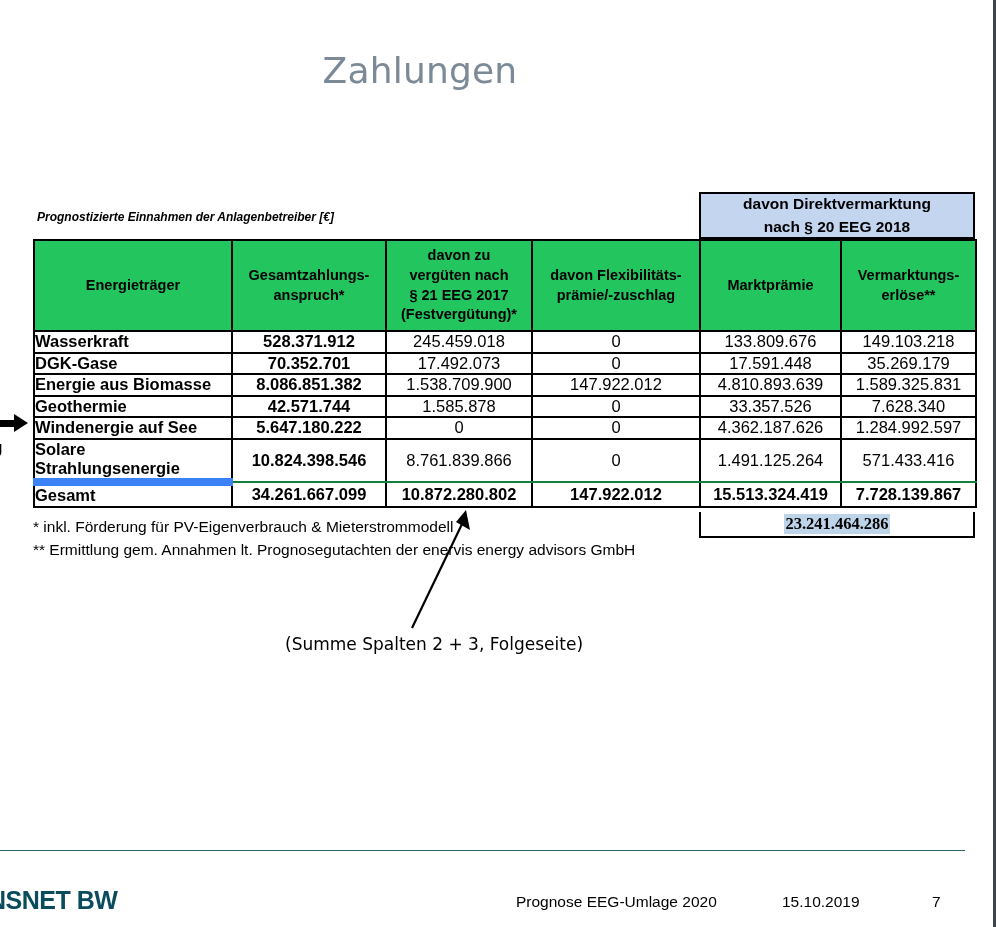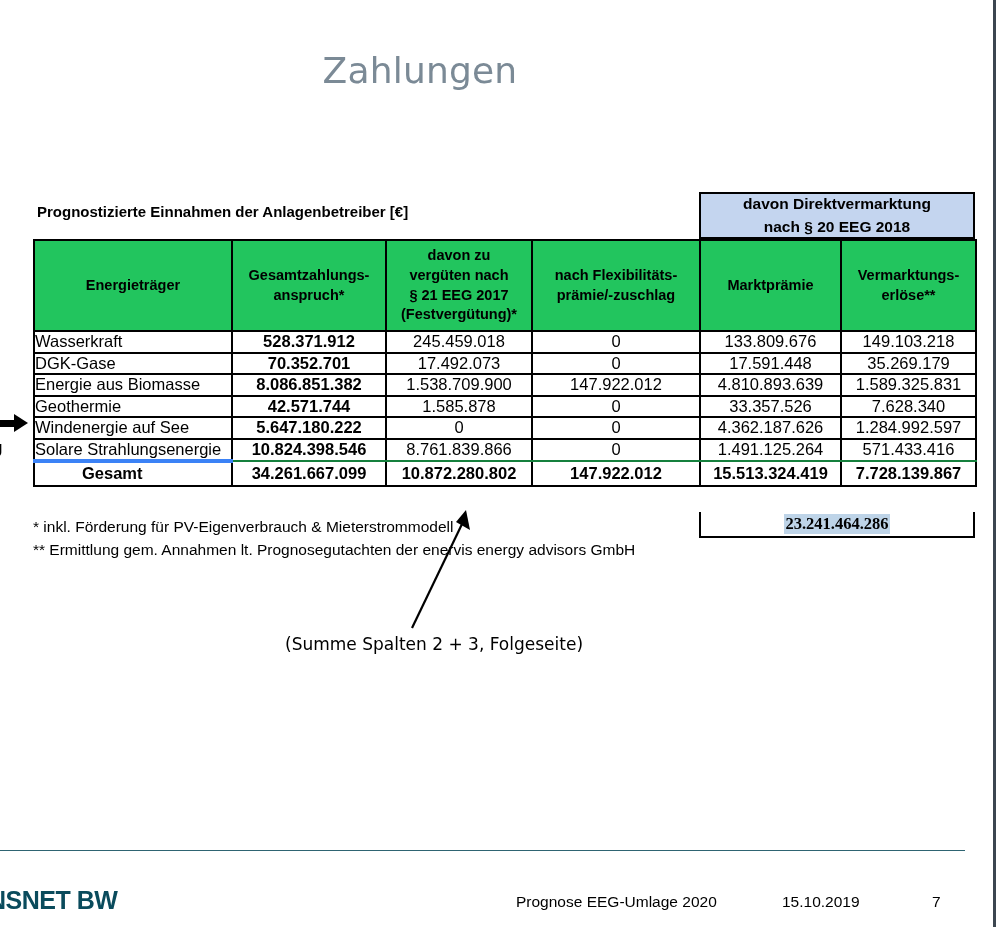--- a/index.html
+++ b/index.html
@@ -79,24 +79,25 @@
   .table-wrap {
     position: absolute;
     left: 33px;
     top: 190px;
     width: 942px;
   }
 
   .caption {
     position: absolute;
     left: 4px;
-    top: 13px;
-    font-size: 15px;
-    font-weight: bold;
-    white-space: nowrap;
+    top: 20px;
+    font-size: 12px;
+    font-weight: bold;
+    white-space: nowrap;
+    font-style: italic;
   }
 
   .spanbox {
     position: absolute;
     left: 666px;   
     top: 2px;
     width: 276px;  
     height: 47px;
     background: #c4d5ef;
     border: 2px solid #000;
@@ -136,40 +137,41 @@
     padding: 2px 3px;
   }
 
   td.rlabel {
     font-size: 16.5px;
     text-align: left;
     padding-left: 4px;
     height: 21.5px;
     border-top: none;
     border-bottom: none;
+    font-weight: bold;
   }
   td.num {
     font-size: 16.5px;
     text-align: center;
     padding-right: 6px;
     height: 21.5px;
     border-top: none;
     border-bottom: none;
   }
   td.num.bold { font-weight: bold; }
 
   tr.first-data td { border-top: 2px solid #000; }
   tr.last-data td  { border-bottom: 2px solid #15803d; }
 
   tr.total td {
     height: 25px;
     font-weight: bold;
     font-size: 16.5px;
   }
-  tr.total td.rlabel { border-top: 4px solid #3b82f6; border-bottom: 2px solid #000; padding-left: 47px; }
+  tr.total td.rlabel { border-top: 8px solid #3b82f6; border-bottom: 2px solid #000; }
   tr.total td.num { border-top: 2px solid #000; border-bottom: 2px solid #000; }
 
   
   .sumbox {
     position: absolute;
     left: 666px;
     top: 322px;
     width: 276px;
     height: 26px;
     border: 2px solid #000;
@@ -284,21 +286,21 @@
           <div>Gesamtzahlungs-</div>
           <div>anspruch*</div>
         </th>
         <th class="hcell">
           <div>davon zu</div>
           <div>vergüten nach</div>
           <div>§ 21 EEG 2017</div>
           <div>(Festvergütung)*</div>
         </th>
         <th class="hcell">
-          <div>nach Flexibilitäts-</div>
+          <div>davon Flexibilitäts-</div>
           <div>prämie/-zuschlag</div>
         </th>
         <th class="hcell">
           <div>Marktprämie</div>
         </th>
         <th class="hcell">
           <div>Vermarktungs-</div>
           <div>erlöse**</div>
         </th>
       </tr>

